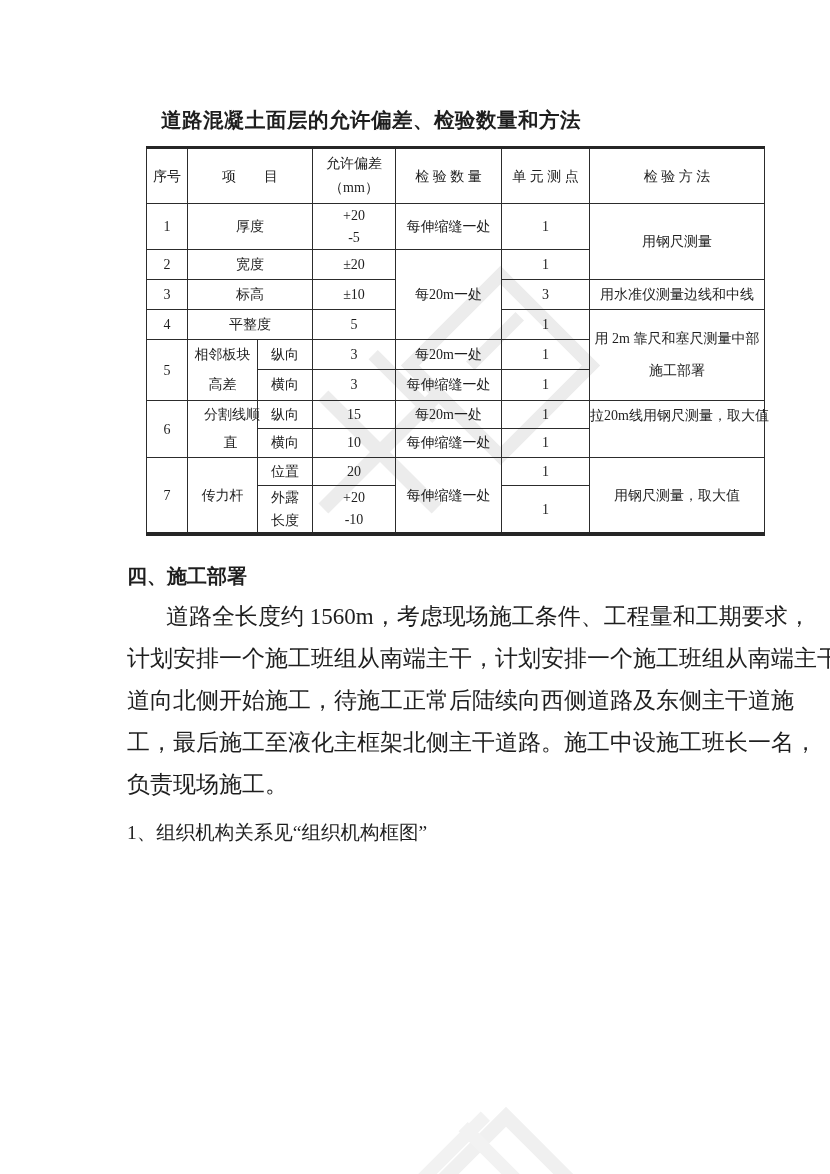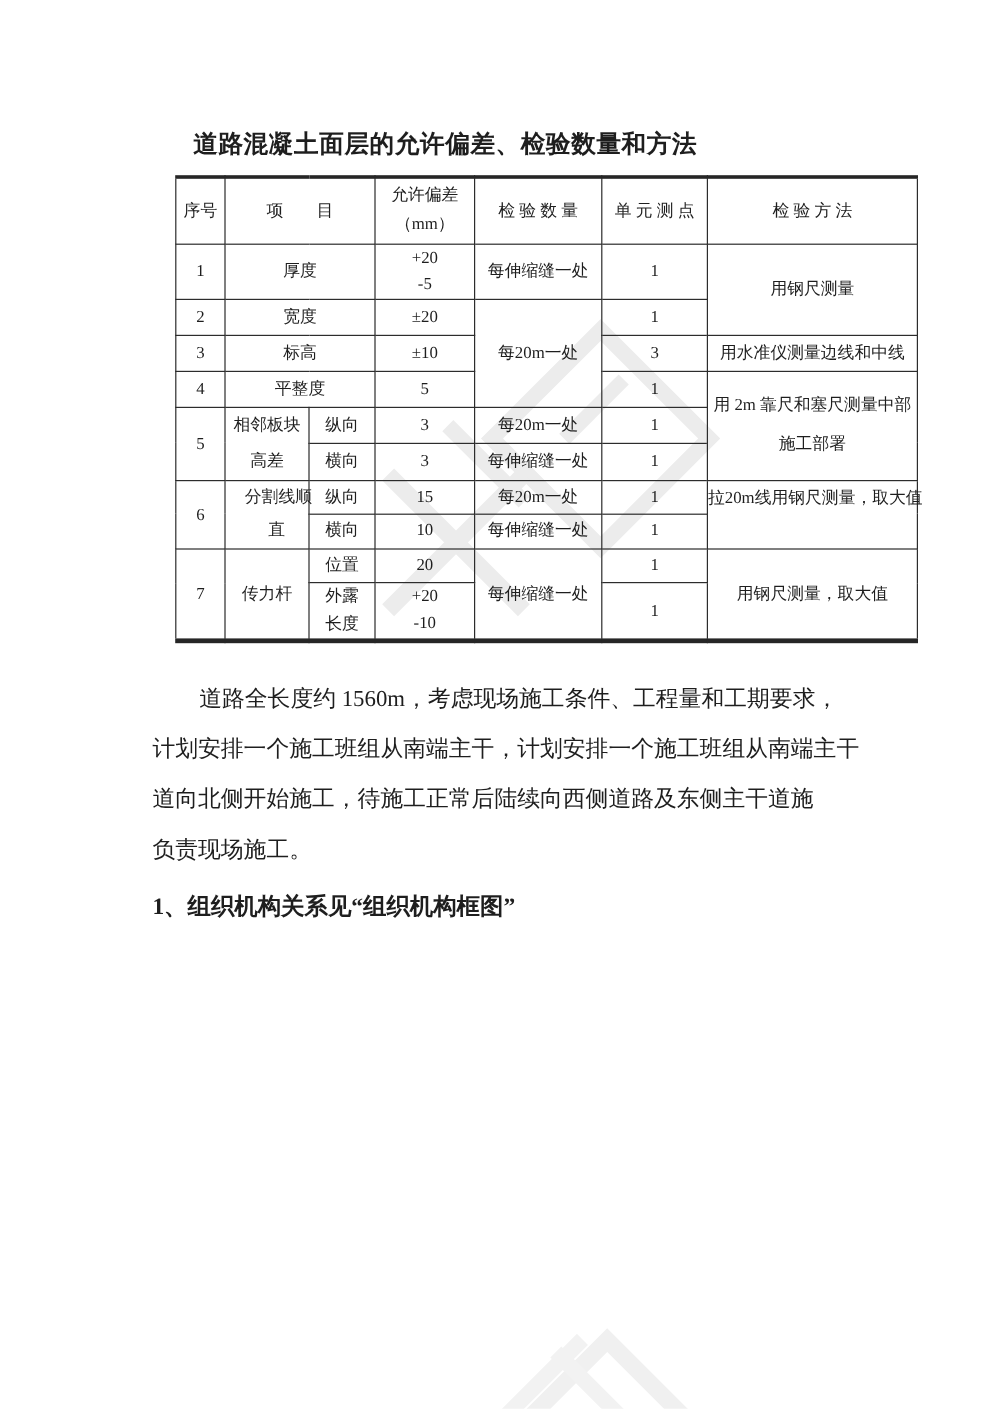--- a/index.html
+++ b/index.html
@@ -52,23 +52,23 @@
   .lh22 div { line-height: 22px; }
   .lh23 div { line-height: 23px; }
   .lh24 div { line-height: 24px; }
   .lh28 div { line-height: 28px; margin-left: 16px; }
   .lh30 div { line-height: 30px; font-family: Liberation Serif, serif; }
   .lh32 div { line-height: 32px; }
 
   
   .content { position: absolute; left: 127px; top: 562px; width: 610px; }
   .sec-heading { font-size: 20px; font-weight: bold; line-height: 28px; margin: 0 0 6px 0; }
-  .para-line { font-size: 19px; line-height: 42px; white-space: nowrap; }
+  .para-line { font-size: 23px; line-height: 42px; white-space: nowrap; }
   .para-line.first { text-indent: 39px; }
-  .list-line { font-size: 19.5px; line-height: 42px; margin-top: 6px; white-space: nowrap; font-weight: bold; }
+  .list-line { font-size: 19.5px; line-height: 42px; margin-top: 6px; white-space: nowrap; }
 </style>
 </head>
 <body>
 
 <div class="page">
 
   <div class="wm wm-table" style="left:290px; top:280px; width:300px; height:260px;">
     <div class="diamond" style="left:140px; top:15px; width:115px; height:115px; border-width:13px;"></div>
     <div class="bar" style="left:10px; top:165px; width:160px; height:14px; transform:rotate(45deg);"></div>
     <div class="bar" style="left:10px; top:165px; width:160px; height:14px; transform:rotate(-45deg);"></div>
@@ -196,23 +196,25 @@
           <div>+20</div>
           <div>-10</div>
         </td>
         <td>1</td>
       </tr>
     </tbody>
       </table>
   </div>
 
   <div class="content">
+    <div class="sec-heading">四、施工部署</div>
     <div class="para-line first">道路全长度约 1560m，考虑现场施工条件、工程量和工期要求，</div>
     <div class="para-line">计划安排一个施工班组从南端主干，计划安排一个施工班组从南端主干</div>
     <div class="para-line">道向北侧开始施工，待施工正常后陆续向西侧道路及东侧主干道施</div>
+    <div class="para-line">工，最后施工至液化主框架北侧主干道路。施工中设施工班长一名，</div>
     <div class="para-line">负责现场施工。</div>
     <div class="list-line">1、组织机构关系见“组织机构框图”</div>
   </div>
 
   <div class="wm wm-bottom" style="left:340px; top:1100px; width:320px; height:74px; overflow:visible;">
     <div class="diamond" style="left:57px; top:52px; width:190px; height:190px; border-width:14px;"></div>
     <div class="bar" style="left:60px; top:45px; width:100px; height:13px; transform:rotate(-45deg);"></div>
     <div class="bar" style="left:110px; top:52px; width:90px; height:13px; transform:rotate(45deg);"></div>
   </div>
 

